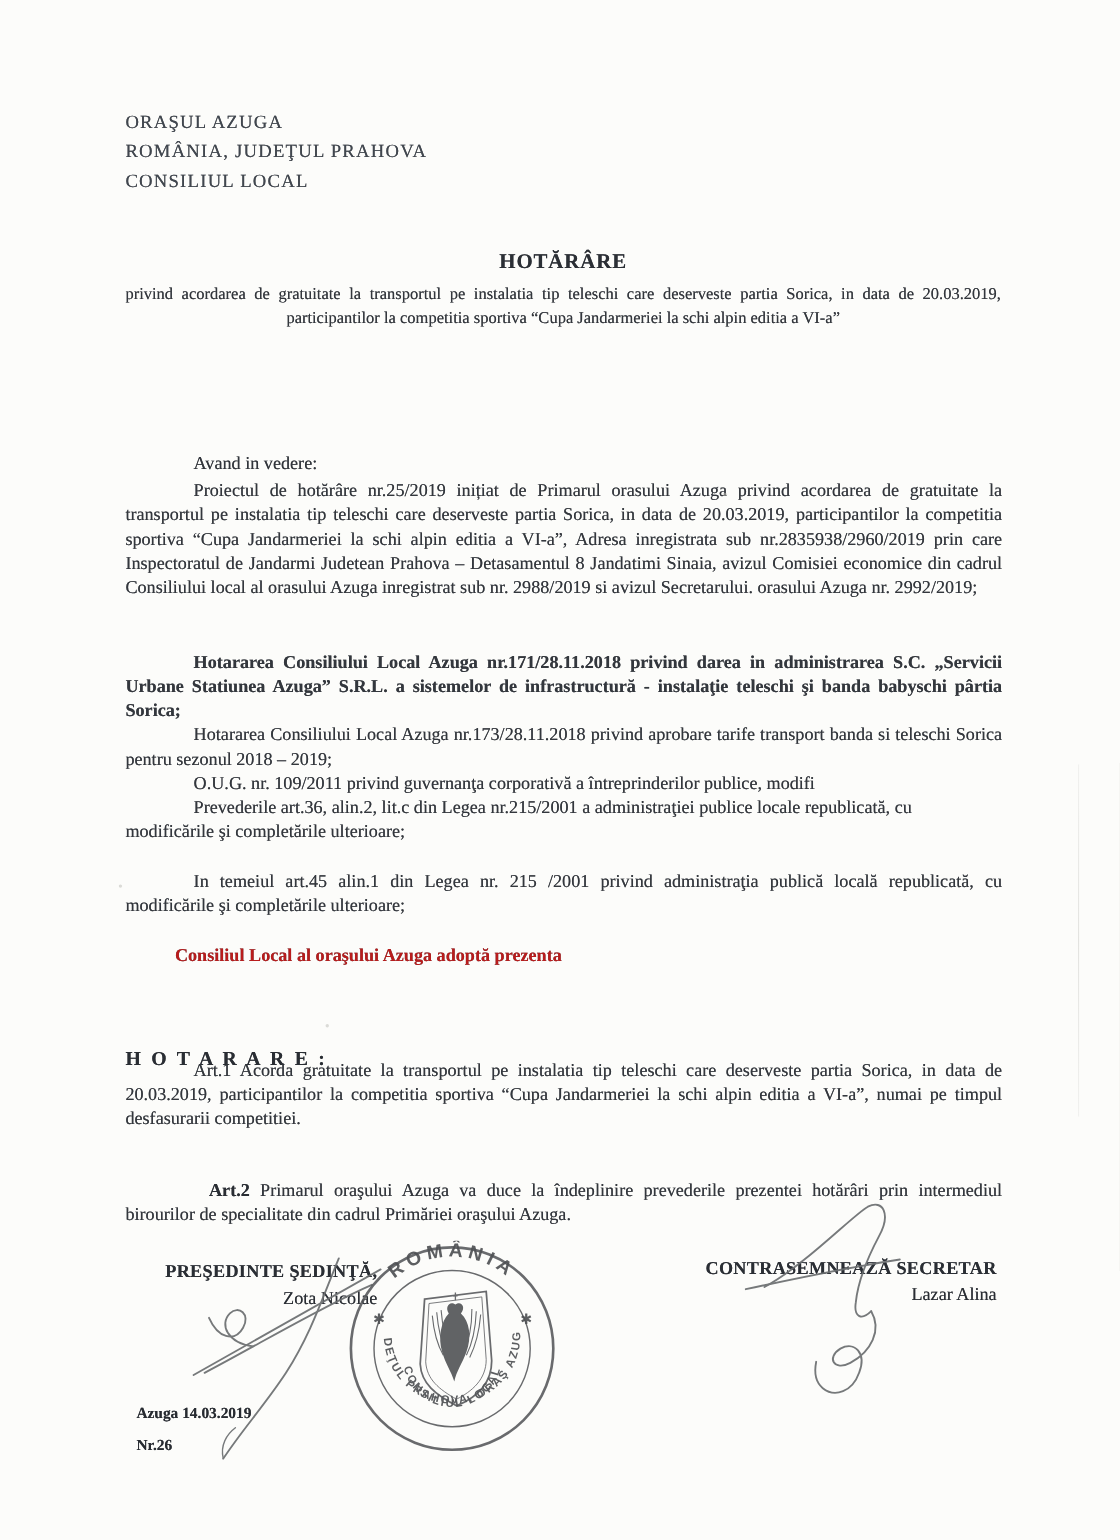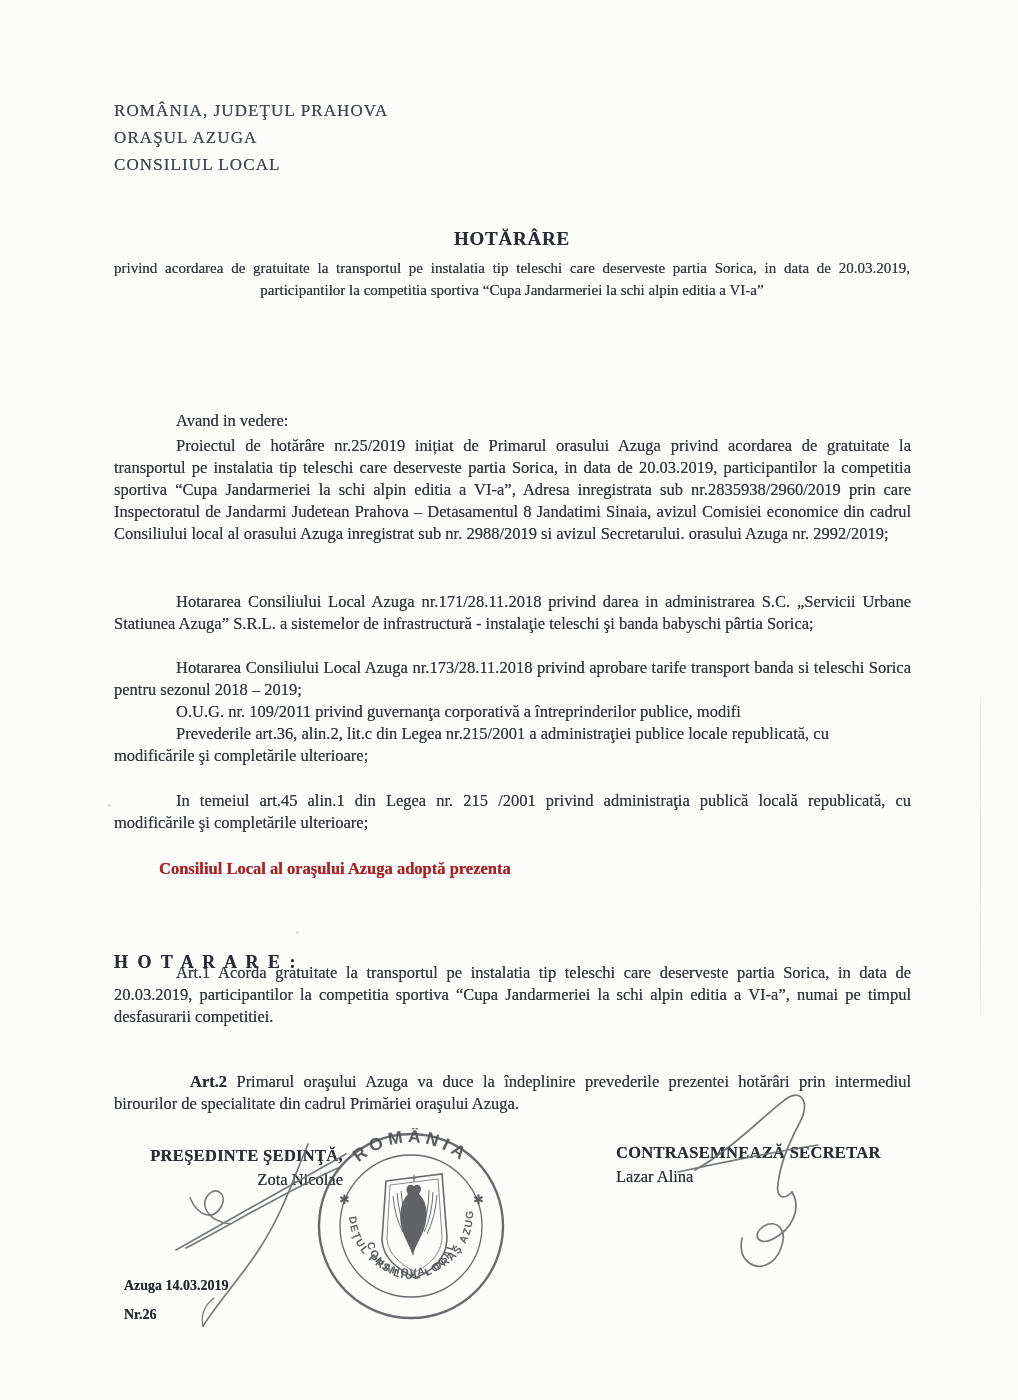--- a/index.html
+++ b/index.html
@@ -32,52 +32,52 @@
   }
   .jst { text-align:justify; }
   .ind { text-indent:62px; }
   .adoption-line { position:absolute; left:159px; top:859px; font-weight:bold; font-size:16.5px; color:#b91c1c; }
   .decision-heading {
     position:absolute; left:114px; top:952px; width:796px; text-align:left;
     font-weight:bold; font-size:18px; letter-spacing:2.5px; color:#292d33;
   }
   .bold-inline { font-weight:bold; color:#292d33; }
   .sig-left { position:absolute; left:128px; top:1146px; width:215px; text-align:right; }
-  .sig-right { position:absolute; left:616px; top:1143px; width:290px; text-align:left; }
+  .sig-right { position:absolute; left:616px; top:1143px; width:290px; text-align:right; }
   .sig-title { font-weight:bold; font-size:16.5px; color:#2a2e34; letter-spacing:0.3px; }
   .sig-name { font-weight:normal; font-size:16.5px; color:#2a2e34; margin-top:4px; }
   .footer-block { position:absolute; left:124px; top:1271px; font-weight:bold; font-size:14px; line-height:29px; color:#272b31; }
   .stamp-svg, .ink-svg { position:absolute; pointer-events:none; }
   .scan-edge {
     position:absolute; left:980px; top:695px; width:1px; height:320px;
     background:linear-gradient(#f1f1ef, #e3e3e0, #f1f1ef);
   }
   .speck { position:absolute; background:#b9b9b4; border-radius:50%; opacity:.5; }
 </style>
 </head>
 <body>
 
 <div class="page">
 
   <div class="agency-header txt">
+    <div>ORAŞUL AZUGA</div>
     <div>ROMÂNIA, JUDEŢUL PRAHOVA</div>
-    <div>ORAŞUL AZUGA</div>
     <div>CONSILIUL LOCAL</div>
   </div>
 
   <div class="title-block">
     <div class="doc-title txt">HOTĂRÂRE</div>
     <div class="doc-subtitle txt">privind acordarea de gratuitate la transportul pe instalatia tip teleschi care deserveste partia Sorica, in data de 20.03.2019, participantilor la competitia sportiva “Cupa Jandarmeriei la schi alpin editia a VI-a”</div>
   </div>
 
   <div class="preamble-intro txt">Avand in vedere:</div>
 
   <p class="body-par jst ind txt" style="top:435px;">Proiectul de hotărâre nr.25/2019 inițiat de Primarul orasului Azuga privind acordarea de gratuitate la transportul pe instalatia tip teleschi care deserveste partia Sorica, in data de 20.03.2019, participantilor la competitia sportiva “Cupa Jandarmeriei la schi alpin editia a VI-a”, Adresa inregistrata sub nr.2835938/2960/2019 prin care Inspectoratul de Jandarmi Judetean Prahova – Detasamentul 8 Jandatimi Sinaia, avizul Comisiei economice din cadrul Consiliului local al orasului Azuga inregistrat sub nr. 2988/2019 si avizul Secretarului. orasului Azuga nr. 2992/2019;</p>
 
-  <p class="body-par jst ind txt" style="top:591px;">Hotararea Consiliului Local Azuga nr.171/28.11.2018 privind darea in administrarea S.C. „Servicii Urbane Statiunea Azuga” S.R.L. a sistemelor de infrastructură - instalaţie teleschi şi banda babyschi pârtia Sorica;</p>
+  <p class="body-par jst ind txt" style="top:591px;font-weight:bold;">Hotararea Consiliului Local Azuga nr.171/28.11.2018 privind darea in administrarea S.C. „Servicii Urbane Statiunea Azuga” S.R.L. a sistemelor de infrastructură - instalaţie teleschi şi banda babyschi pârtia Sorica;</p>
 
   <p class="body-par jst ind txt" style="top:657px;">Hotararea Consiliului Local Azuga nr.173/28.11.2018 privind aprobare tarife transport banda si teleschi Sorica pentru sezonul 2018 – 2019;</p>
 
   <p class="body-par ind txt" style="top:701px;">O.U.G. nr. 109/2011 privind guvernanţa corporativă a întreprinderilor publice, modifi</p>
 
   <p class="body-par ind txt" style="top:723px;">Prevederile art.36, alin.2, lit.c din Legea nr.215/2001 a administraţiei publice locale republicată, cu modificările şi completările ulterioare;</p>
 
   <p class="body-par jst ind txt" style="top:790px;">In temeiul art.45 alin.1 din Legea nr. 215 /2001 privind administraţia publică locală republicată, cu modificările şi completările ulterioare;</p>
 
   <div class="adoption-line txt">Consiliul Local al oraşului Azuga adoptă prezenta</div>

